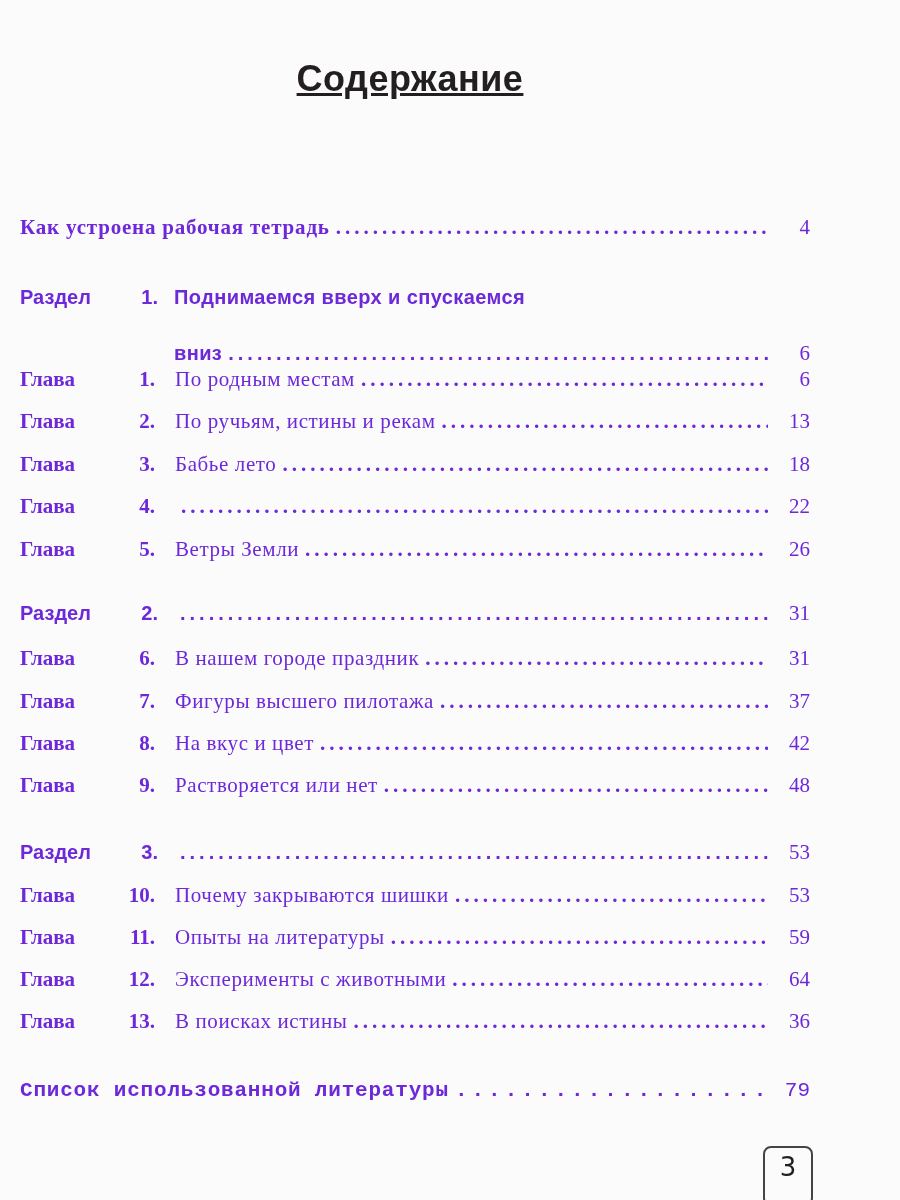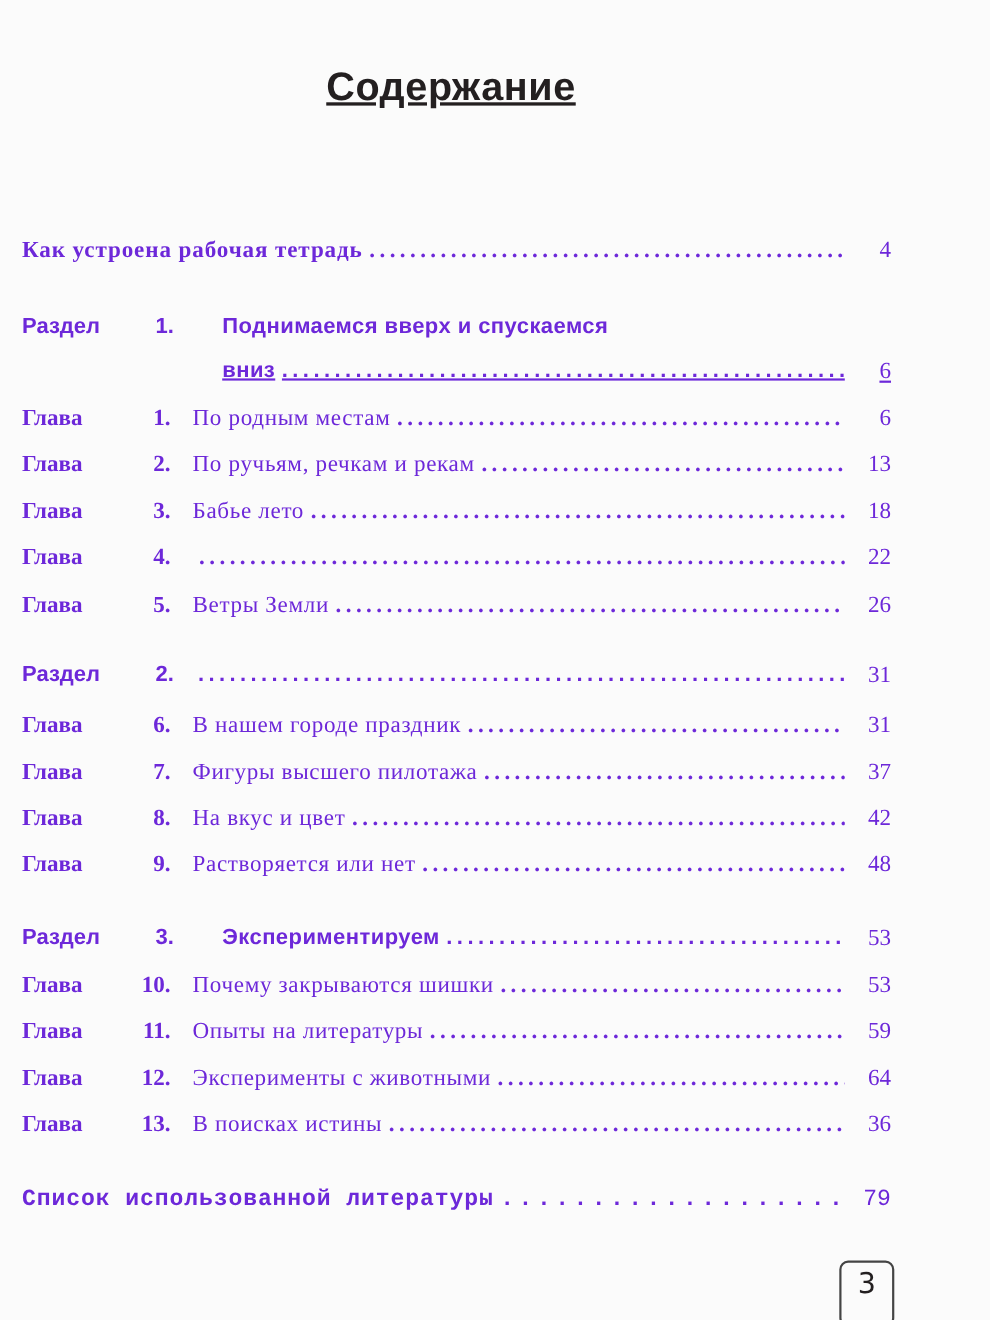--- a/index.html
+++ b/index.html
@@ -25,21 +25,21 @@
   .row .num { width:60px; text-align:right; padding-right:20px; box-sizing:border-box; font-weight:bold; }
   .row .ttl { white-space:nowrap; letter-spacing:0.6px; }
   .row .dots {
     flex:1; overflow:hidden; white-space:nowrap; margin:0 6px; letter-spacing:4px;
     font-weight:bold;
   }
   .row .pg { width:36px; text-align:right; white-space:nowrap; }
   .row.section { font-family:"Liberation Sans", sans-serif; font-weight:bold; font-size:20px; }
   .row.section .kind { width:104px; }
   .row.section .num { width:50px; padding-right:16px; }
-  .row.section .ttl { letter-spacing:0.4px;margin-left:28px; }
+  .row.section .ttl { letter-spacing:0.4px; }
   .row.section .pg { font-family:"Liberation Serif", serif; font-weight:normal; font-size:21px; }
   .row.plain { font-weight:bold; }
   .row.plain .ttl { letter-spacing:0.8px; }
   .row.plain .pg { font-weight:normal; }
   .page-num {
     position:absolute; left:763px; top:1146px; width:50px; height:60px;
     border:2px solid #444; border-radius:8px; box-sizing:border-box;
     font-family:"DejaVu Sans", sans-serif; font-size:26px; text-align:center;
     padding-top:4px; color:#231f20; background:#fbfbfb;
   }
@@ -55,39 +55,39 @@
   <span class="ttl">Как устроена рабочая тетрадь</span>
   <span class="dots">..................................................................</span>
   <span class="pg">4</span>
 </div>
 
 <div class="row section" style="top:282px;">
   <span class="kind">Раздел</span>
   <span class="num">1.</span>
   <span class="ttl">Поднимаемся вверх и спускаемся</span>
 </div>
-<div class="row section" style="top:322px;text-decoration:underline;">
+<div class="row section" style="top:338px;">
   <span class="kind"></span>
   <span class="num"></span>
   <span class="ttl">вниз</span>
   <span class="dots">..................................................................</span>
   <span class="pg">6</span>
 </div>
 
 <div class="row" style="top:364px;">
   <span class="kind">Глава</span>
   <span class="num">1.</span>
   <span class="ttl">По родным местам</span>
   <span class="dots">..................................................................</span>
   <span class="pg">6</span>
 </div>
 <div class="row" style="top:406px;">
   <span class="kind">Глава</span>
   <span class="num">2.</span>
-  <span class="ttl">По ручьям, речкам и рекам</span>
+  <span class="ttl">По ручьям, истины и рекам</span>
   <span class="dots">..................................................................</span>
   <span class="pg">13</span>
 </div>
 <div class="row" style="top:449px;">
   <span class="kind">Глава</span>
   <span class="num">3.</span>
   <span class="ttl">Бабье лето</span>
   <span class="dots">..................................................................</span>
   <span class="pg">18</span>
 </div>
@@ -137,21 +137,20 @@
   <span class="kind">Глава</span>
   <span class="num">9.</span>
   <span class="ttl">Растворяется или нет</span>
   <span class="dots">..................................................................</span>
   <span class="pg">48</span>
 </div>
 
 <div class="row section" style="top:837px;">
   <span class="kind">Раздел</span>
   <span class="num">3.</span>
-  <span class="ttl">Экспериментируем</span>
   <span class="dots">..................................................................</span>
   <span class="pg">53</span>
 </div>
 
 <div class="row" style="top:880px;">
   <span class="kind">Глава</span>
   <span class="num">10.</span>
   <span class="ttl">Почему закрываются шишки</span>
   <span class="dots">..................................................................</span>
   <span class="pg">53</span>

